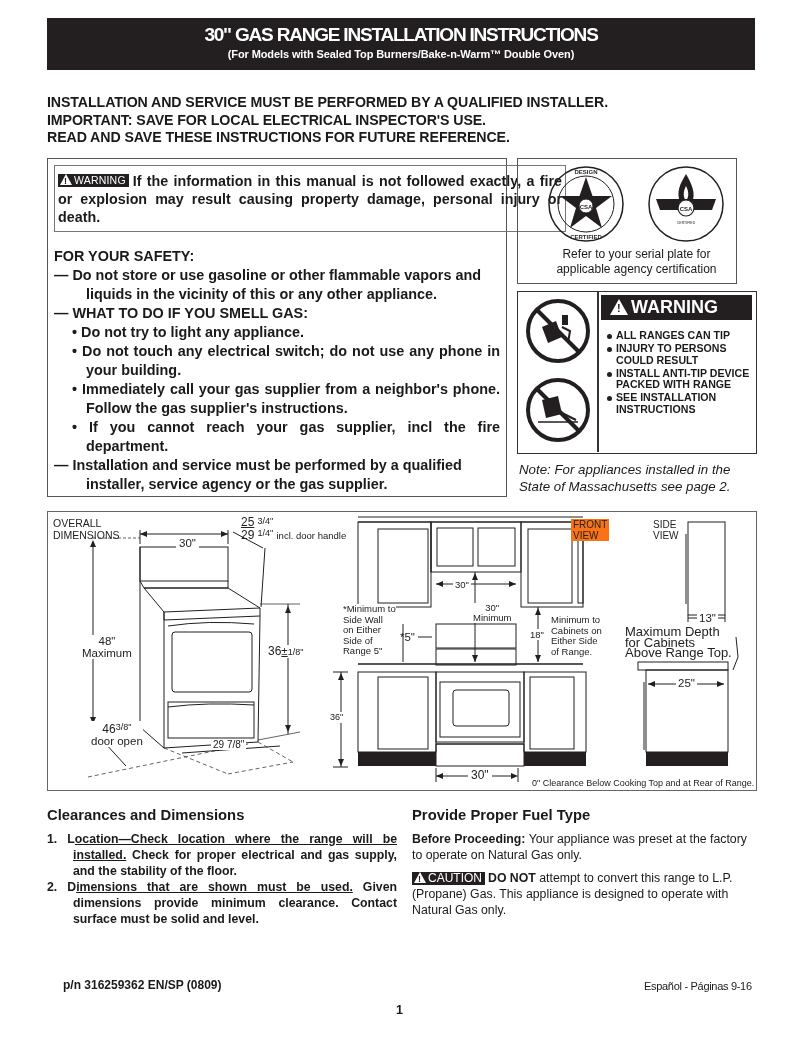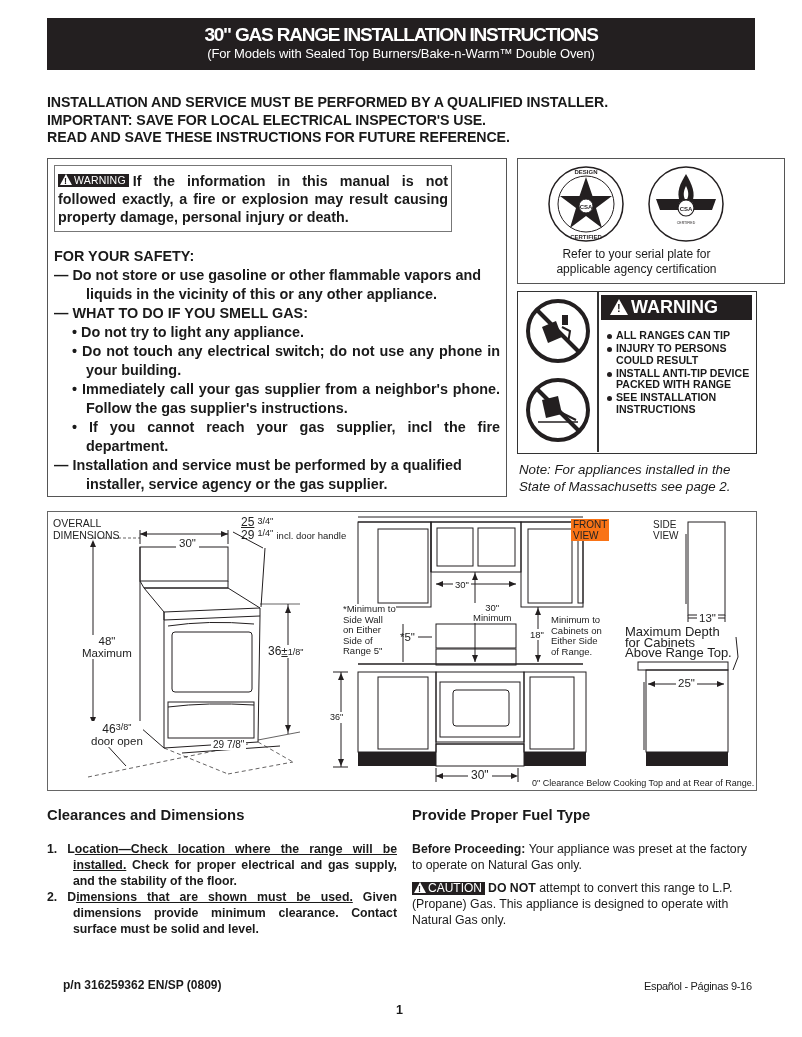--- a/index.html
+++ b/index.html
@@ -3,38 +3,38 @@
 <meta charset="utf-8">
 <style>
   * { box-sizing: border-box; margin: 0; padding: 0; }
   html, body { width: 802px; height: 1037px; background: #ffffff; }
   body { position: relative; font-family: "Liberation Sans", sans-serif; color: #1a1a1a; overflow: hidden; }
   .abs { position: absolute; }
 
   
   .banner { left: 47px; top: 18px; width: 708px; height: 52px; background: #231f20; color: #fff; text-align: center; }
   .banner .t1 { font-weight: bold; font-size: 19px; letter-spacing: -1.2px; padding-top: 6px; line-height: 22px; }
-  .banner .t2 { font-weight: normal; font-size: 13px; line-height: 16px; letter-spacing: -0.1px; }
+  .banner .t2 { font-weight: bold; font-size: 11px; line-height: 16px; letter-spacing: -0.1px; }
 
   .intro { left: 47px; top: 94px; width: 708px; font-weight: bold; font-size: 14.2px; line-height: 17.5px; letter-spacing: -0.1px; }
 
   
   .safety { left: 47px; top: 158px; width: 460px; height: 339px; border: 1.5px solid #555; }
-  .warnbox { left: 6px; top: 6px; width: 398px; height: 67px; border: 1px solid #777; padding: 6px 3px 0 3px; font-weight: bold; font-size: 14.3px; line-height: 18px; text-align: justify; }
+  .warnbox { left: 6px; top: 6px; width: 512px; height: 67px; border: 1px solid #777; padding: 6px 3px 0 3px; font-weight: bold; font-size: 14.3px; line-height: 18px; text-align: justify; }
   .warn-badge { display: inline-block; background: #231f20; color: #fff; font-size: 10.5px; line-height: 13px; padding: 0 3px 0 2px; vertical-align: 2px; margin-right: 4px; letter-spacing: 0.2px; font-weight: normal; }
   .warn-badge .tri { display: inline-block; width: 0; height: 0; border-left: 6px solid transparent; border-right: 6px solid transparent; border-bottom: 11px solid #fff; position: relative; vertical-align: -1px; margin-right: 2px; }
   .warn-badge .tri::after { content: "!"; position: absolute; left: -2px; top: 1px; font-size: 9px; color: #231f20; font-weight: bold; }
 
   .safety-list { left: 6px; top: 88px; width: 446px; font-weight: bold; font-size: 14.4px; line-height: 19px; }
   .safety-list .head { margin-bottom: 0; }
   .safety-list .dash { padding-left: 32px; text-indent: -32px; }
   .safety-list .bullet { padding-left: 32px; text-indent: -14px; text-align: justify; }
 
   
-  .cert { left: 517px; top: 158px; width: 268px; height: 126px; border: 1.5px solid #555; }
+  .cert { left: 517px; top: 158px; width: 220px; height: 126px; border: 1.5px solid #555; }
   .cert-caption { left: 0; top: 88px; width: 237px; text-align: center; font-size: 12px; line-height: 15px; }
 
   
   .tip { left: 517px; top: 291px; width: 240px; height: 163px; border: 1.5px solid #333; }
   .tip-divider { left: 79px; top: 0; width: 1.5px; height: 160px; background: #333; }
   .tip-head { left: 83px; top: 3px; width: 151px; height: 25px; background: #231f20; color: #fff; font-weight: bold; font-size: 18px; line-height: 25px; padding-left: 30px; }
   .tip-head .tri { position: absolute; left: 9px; top: 4px; width: 0; height: 0; border-left: 9px solid transparent; border-right: 9px solid transparent; border-bottom: 16px solid #fff; }
   .tip-head .tri::after { content: "!"; position: absolute; left: -2px; top: 3px; font-size: 11px; color: #231f20; font-weight: bold; line-height: 12px; }
   .tip-list { left: 88px; top: 38px; width: 150px; font-weight: bold; font-size: 10.6px; line-height: 11.5px; }
   .tip-list li { list-style: none; padding-left: 10px; position: relative; margin-bottom: 1.5px; }
@@ -44,21 +44,21 @@
 
   
   .diagram { left: 47px; top: 511px; width: 710px; height: 280px; border: 1.5px solid #666; }
   .dlabel { position: absolute; font-size: 11.5px; line-height: 12px; color: #222; }
   .dlabel.bold { font-weight: normal; font-size: 10.5px; }
   .dlabel.sm { font-size: 10px; line-height: 11px; }
 
   
   .col-left { left: 47px; top: 806px; width: 350px; }
   .col-right { left: 412px; top: 806px; width: 345px; }
-  .sec-title { font-weight: bold; font-size: 14.8px; line-height: 18px; margin-bottom: 17px; }
+  .sec-title { font-weight: bold; font-size: 14.8px; line-height: 18px; margin-bottom: 7px; }
   .num-list { font-weight: bold; font-size: 12.3px; line-height: 16px; }
   .num-list .item { padding-left: 26px; text-indent: -26px; text-align: justify; }
   .u { text-decoration: underline; }
   .fuel-p { font-size: 12.3px; line-height: 16px; margin-bottom: 7px; }
   .fuel-p b { font-weight: bold; }
   .caution-badge { display: inline-block; background: #231f20; color: #fff; font-size: 12px; line-height: 13px; padding: 0 3px 0 2px; margin-right: 3px; vertical-align: 0px; }
   .caution-badge .tri { display: inline-block; width: 0; height: 0; border-left: 6px solid transparent; border-right: 6px solid transparent; border-bottom: 11px solid #fff; position: relative; vertical-align: -1px; margin-right: 2px; }
   .caution-badge .tri::after { content: "!"; position: absolute; left: -2px; top: 1px; font-size: 9px; color: #231f20; font-weight: bold; }
 
   .footer-pn { left: 47px; top: 978px; font-weight: bold; font-size: 12px; padding-left: 16px; }

